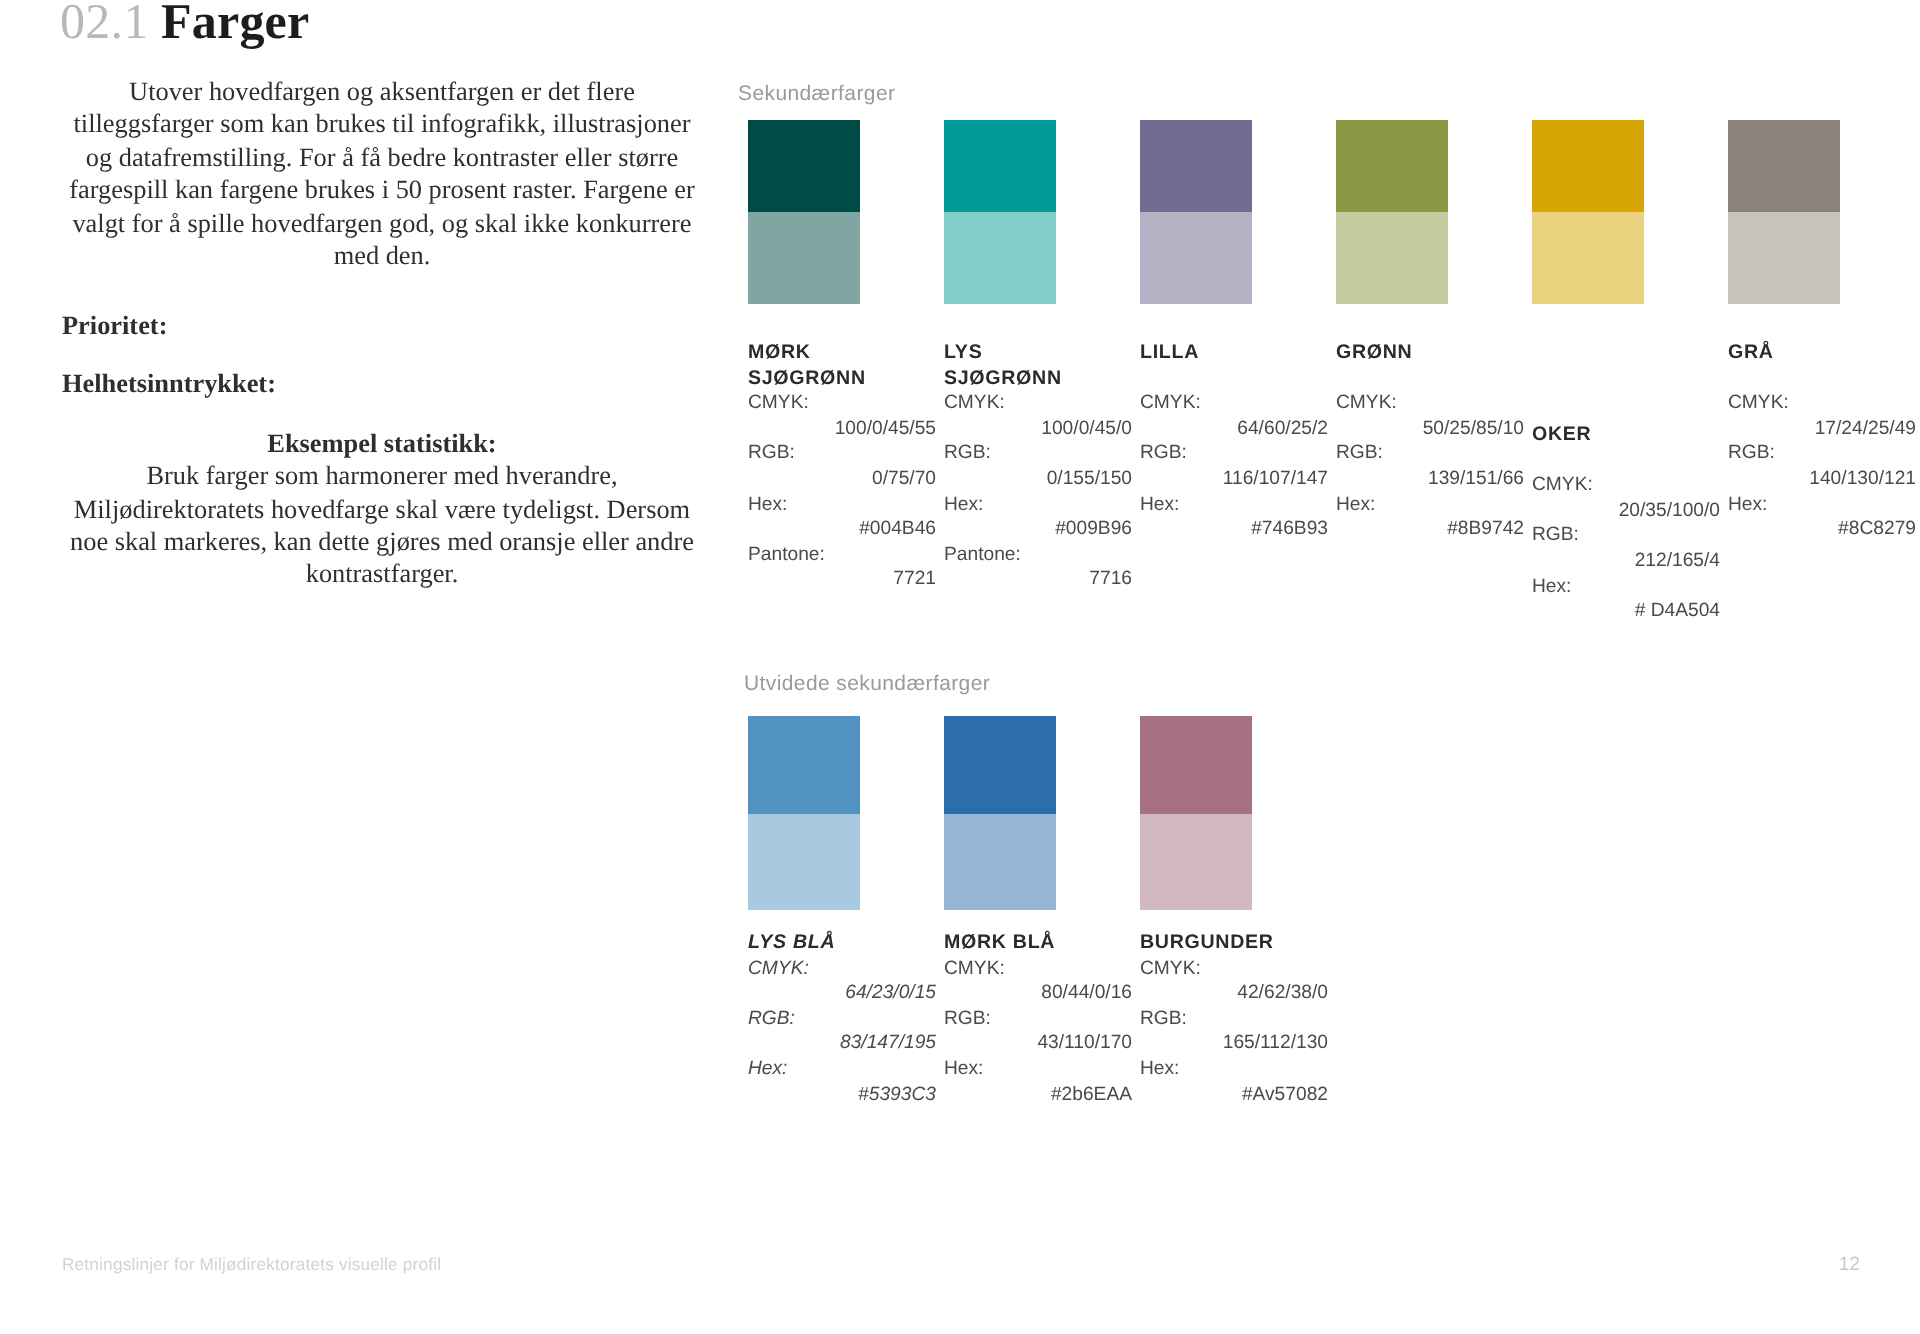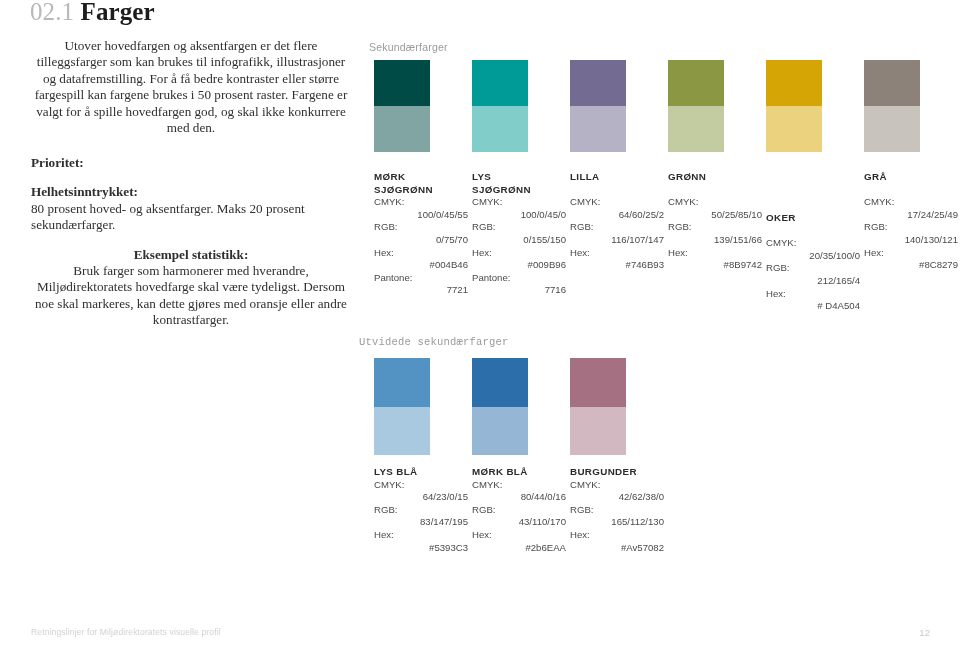--- a/index.html
+++ b/index.html
@@ -51,21 +51,21 @@
 
   
   .section-label {
     position: absolute;
     font-family: "Liberation Sans", sans-serif;
     font-size: 10.5px;
     color: #9a9a9a;
     letter-spacing: 0.2px;
   }
   #secondary-label { left: 369px; top: 41px; }
-  #extended-label  { left: 359px; top: 336px; font-family: Liberation Mono, monospace; }
+  #extended-label  { left: 372px; top: 336px; }
 
   .swatch-row { position: absolute; }
   #secondary-swatches { left: 374px; top: 60px; }
   #extended-swatches  { left: 374px; top: 358px; }
 
   .swatch {
     position: absolute;
     width: 56px;
   }
   .swatch .tone-full { height: 46px; }
@@ -125,21 +125,20 @@
 <div class="left-col" id="intro-paragraph">
   <p class="para">Utover hovedfargen og aksentfargen er det flere tilleggsfarger som kan brukes til infografikk, illustrasjoner og datafremstilling. For å få bedre kontraster eller større fargespill kan fargene brukes i 50 prosent raster. Fargene er valgt for å spille hovedfargen god, og skal ikke konkurrere med den.</p>
 </div>
 
 <div class="left-col" id="guidance-block">
   <p class="para">
     <span class="hd">Prioritet:</span>
   </p>
   <p class="para">
     <span class="hd">Helhetsinntrykket:</span>
-    <span>80 prosent hoved- og aksentfarger. Maks 20 prosent sekundærfarger.</span>
   </p>
   <p class="para">
     <span class="hd">Eksempel statistikk:</span>
     <span>Bruk farger som harmonerer med hverandre, Miljødirektoratets hovedfarge skal være tydeligst. Dersom noe skal markeres, kan dette gjøres med oransje eller andre kontrastfarger.</span>
   </p>
 </div>
 
 <div class="section-label" id="secondary-label">Sekundærfarger</div>
 <div class="swatch-row" id="secondary-swatches">
     <div class="swatch" style="left: 0px;">
@@ -243,21 +242,21 @@
     <div class="swatch" style="left: 98px;">
       <div class="tone-full" style="background: rgb(43, 110, 170);"></div>
       <div class="tone-tint" style="background: rgb(149, 183, 213);"></div>
     </div>
     <div class="swatch" style="left: 196px;">
       <div class="tone-full" style="background: rgb(165, 112, 130);"></div>
       <div class="tone-tint" style="background: rgb(210, 184, 193);"></div>
     </div>
   </div>
 <div class="spec-row" id="extended-specs">
-    <div class="spec" style="left: 0px;">
+    <div class="spec" style="left: 0px; font-style: italic;">
       <span class="cname">LYS BLÅ</span>
       <span class="field-key">CMYK:</span>
       <span class="field-val">64/23/0/15</span>
       <span class="field-key">RGB:</span>
       <span class="field-val">83/147/195</span>
       <span class="field-key">Hex:</span>
       <span class="field-val">#5393C3</span>
     </div>
     <div class="spec" style="left: 98px;">
       <span class="cname">MØRK BLÅ</span>

